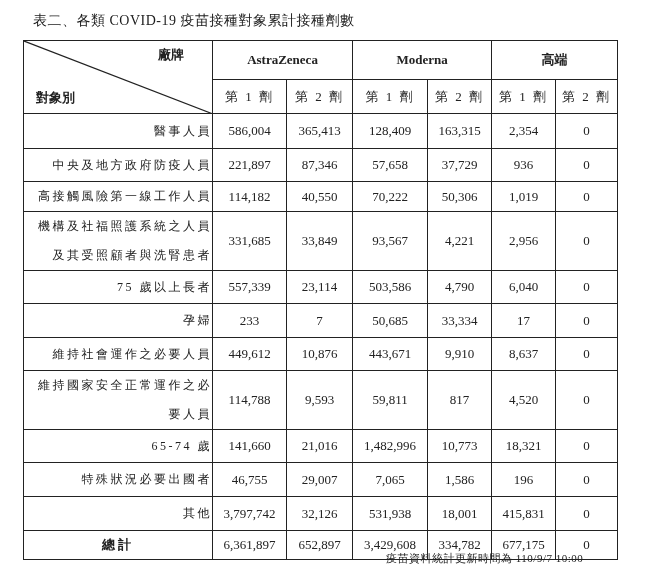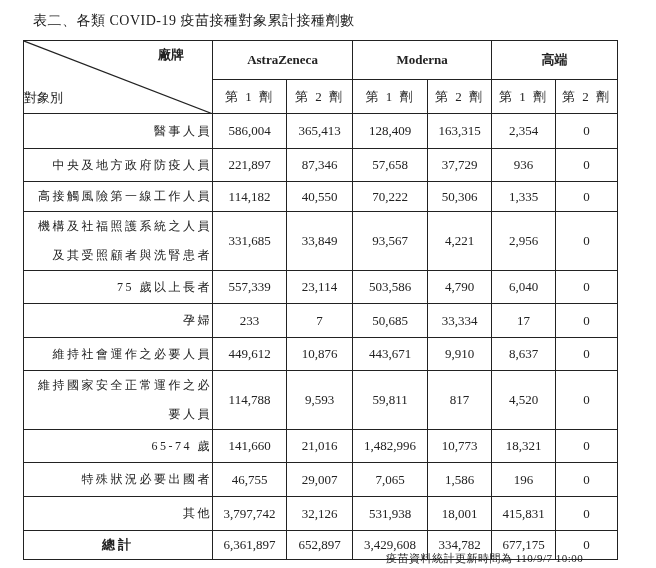--- a/index.html
+++ b/index.html
@@ -10,21 +10,21 @@
   table.vax { position: absolute; left: 23px; top: 19px; border-collapse: collapse;
               table-layout: fixed; width: 594px; margin-top: 21px; }
   table.vax td { border: 1.5px solid #222; padding: 0; text-align: center; vertical-align: middle;
                  font-size: 13px; color: #222; }
   table.vax td.cat { text-align: right; padding-left: 10px; letter-spacing: 2.5px; font-size: 12px; line-height: 29px; }
   .brand { font-weight: bold; font-size: 14px; }
   .dose { font-size: 12px; letter-spacing: 2px; color: #333; }
   .corner { position: relative; height: 71px; padding: 0 !important; overflow: hidden; }
   .corner svg { position: absolute; left: 0; top: 0; }
   .corner .tr { position: absolute; right: 28px; top: 5px; font-weight: bold; font-size: 13px; }
-  .corner .bl { position: absolute; left: 0; bottom: 6px; font-weight: normal; font-size: 13px; }
+  .corner .bl { position: absolute; left: 12px; bottom: 6px; font-weight: bold; font-size: 13px; }
   .total-label { font-weight: bold; font-size: 13px; letter-spacing: 3px; }
   .footnote { position: absolute; left: 386px; top: 551px; font-size: 11px; color: #222; white-space: nowrap; letter-spacing: 0.5px; }
 </style>
 </head>
 <body>
 
 <div class="title">表二、各類 COVID-19 疫苗接種對象累計接種劑數</div>
 
 <table class="vax">
   <colgroup>
@@ -75,21 +75,21 @@
     <td>37,729</td>
     <td>936</td>
     <td>0</td>
   </tr>
   <tr style="height:22px">
     <td class="cat"><span>高接觸風險第一線工作人員</span></td>
     <td>114,182</td>
     <td>40,550</td>
     <td>70,222</td>
     <td>50,306</td>
-    <td>1,335</td>
+    <td>1,019</td>
     <td>0</td>
   </tr>
   <tr style="height:59px">
     <td class="cat"><span>機構及社福照護系統之人員</span><br><span>及其受照顧者與洗腎患者</span></td>
     <td>331,685</td>
     <td>33,849</td>
     <td>93,567</td>
     <td>4,221</td>
     <td>2,956</td>
     <td>0</td>

